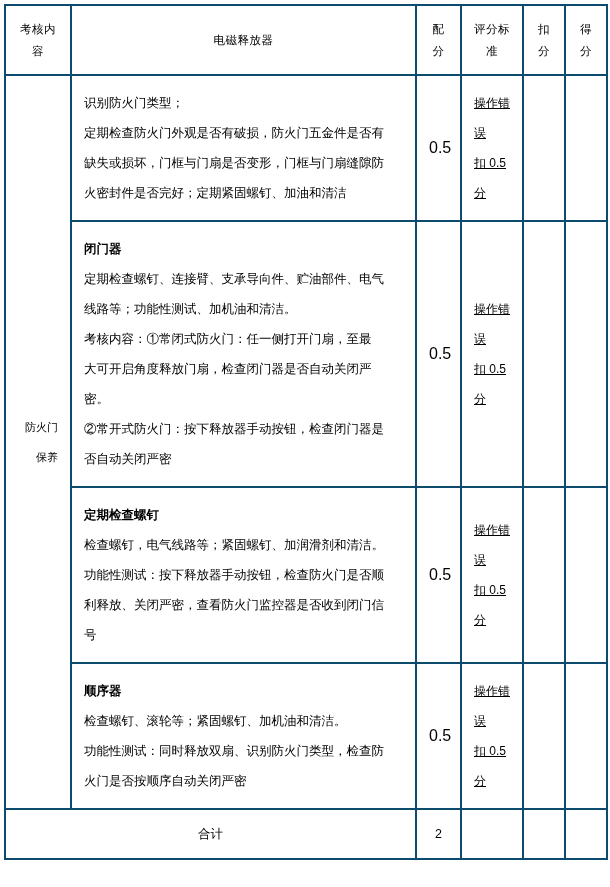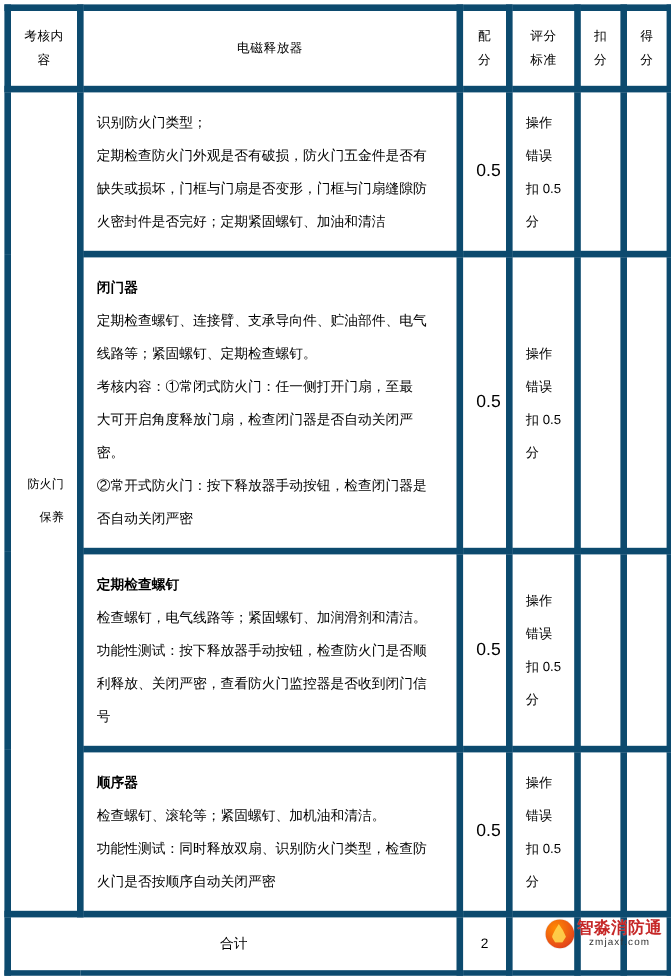--- a/index.html
+++ b/index.html
@@ -19,21 +19,21 @@
     width: 602px;
     margin: 4px auto 0 auto;
     position: relative;
   }
   table.grade-table {
     border-collapse: collapse;
     width: 602px;
     table-layout: fixed;
   }
   table.grade-table td, table.grade-table th {
-    border: 6px solid #0c4a6e;
+    border: 2px solid #0c4a6e;
     vertical-align: middle;
     padding: 12px;
     font-weight: normal;
   }
   
   .hdr td {
     text-align: center;
     font-size: 11.5px;
     font-weight: bold;
     height: 22px;
@@ -72,21 +72,21 @@
   }
   .score {
     text-align: right;
     font-size: 16px;
   }
   .criteria {
     padding: 0 6px;
     font-size: 12px;
     line-height: 30px;
   }
-  .criteria p { margin: 0; }
+  .criteria p { margin: 0; text-decoration: underline; }
   .blank { }
 
   
   .total td {
     height: 24px;
     line-height: 24px;
     text-align: center;
     font-size: 12.5px;
   }
 
@@ -179,21 +179,21 @@
           <p>扣 0.5 分</p>
         </td>
         <td class="blank"></td>
         <td class="blank"></td>
       </tr>
 
       <tr>
         <td class="content">
           <p class="bold">闭门器</p>
           <p>定期检查螺钉、连接臂、支承导向件、贮油部件、电气</p>
-          <p>线路等；紧固螺钉、定期检查螺钉。</p>
+          <p>线路等；功能性测试、加机油和清洁。</p>
           <p>考核内容：①常闭式防火门：任一侧打开门扇，至最</p>
           <p>大可开启角度释放门扇，检查闭门器是否自动关闭严</p>
           <p>密。</p>
           <p>②常开式防火门：按下释放器手动按钮，检查闭门器是</p>
           <p>否自动关闭严密</p>
         </td>
         <td class="score">0.5</td>
         <td class="criteria">
           <p>操作错误</p>
           <p>扣 0.5 分</p>
@@ -238,21 +238,14 @@
       <tr class="total">
         <td colspan="2">合计</td>
         <td>2</td>
         <td></td>
         <td></td>
         <td></td>
       </tr>
     </tbody>
   </table>
 
-  <div class="watermark">
-    <div class="wm-badge"></div>
-    <div class="wm-text">
-      <span class="wm-main">智淼消防通</span>
-      <span class="wm-sub">zmjaxf.com</span>
-    </div>
-  </div>
 
 </div>
 
 </body></html>

